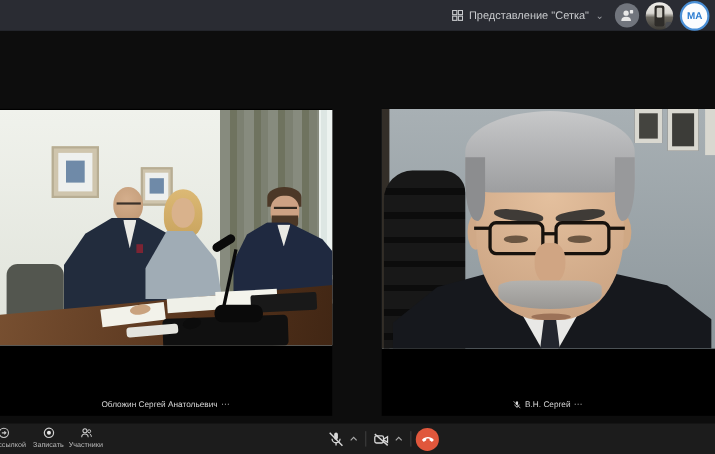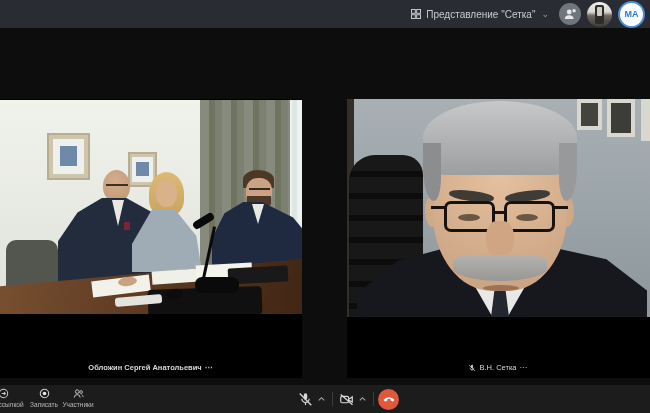--- a/index.html
+++ b/index.html
@@ -14,21 +14,21 @@
   .avatar{border-radius:50%;position:relative;flex:0 0 auto;}
   #av-silhouette{width:22px;height:22px;background:#71757d;display:flex;align-items:center;justify-content:center;}
   #av-photo{width:25px;height:25px;background:linear-gradient(180deg,#efeeea 0%,#d9d7d2 40%,#6a675f 55%,#3c3a35 100%);overflow:hidden;}
   #av-photo .thumb-dark{position:absolute;left:8px;top:3px;width:9px;height:19px;background:#2e2c29;border-radius:2px;}
   #av-photo .thumb-lite{position:absolute;left:10px;top:5px;width:5px;height:9px;background:#cfcdc6;border-radius:1px;}
   #av-photo .badge{position:absolute;right:0px;bottom:0px;width:7px;height:7px;background:#4a4c51;border-radius:2px;}
   #av-ma{width:23px;height:23px;background:#fbfcfe;border:2px solid #4a8fd6;display:flex;align-items:center;justify-content:center;
          color:#2d7dd2;font-size:9px;font-weight:bold;}
   
   .tile{position:absolute;background:#000;overflow:hidden;}
-  #tile-left{left:0;top:99px;width:302px;height:279px;font-weight:bold;}
+  #tile-left{left:0;top:99px;width:302px;height:279px;}
   #tile-right{left:347px;top:99px;width:303px;height:279px;}
   .video{position:absolute;left:0;overflow:hidden;}
   #video-l{top:1px;width:334px;height:214px;background:linear-gradient(180deg,#f0f2ec,#dfe2d9);}
   #video-r{top:0;width:303px;height:218px;background:linear-gradient(180deg,#a8b0b4,#8d979c);}
   .namebar{position:absolute;bottom:6px;left:0;width:100%;text-align:center;color:#d8d8d8;font-size:7.5px;
            display:flex;align-items:center;justify-content:center;gap:3px;}
   .namebar .more{color:#bdbdbd;font-size:8px;letter-spacing:1px;}
   
   #toolbar{position:absolute;left:0;bottom:0;width:650px;height:28px;background:#1c1c1c;}
   .tb-btn{position:absolute;display:flex;flex-direction:column;align-items:center;color:#b9b9b9;}
@@ -151,21 +151,21 @@
       <div class="sh" style="left:106px;top:156px;width:94px;height:26px;background:linear-gradient(180deg,#b3b2af,#999794);border-radius:24% 24% 52% 52%;"></div>
       <div class="sh" style="left:136px;top:186px;width:36px;height:6px;background:#9c7258;border-radius:50%;"></div>
     </div>
     <div class="namebar">
       <svg width="8" height="8" viewBox="0 0 12 12">
         <rect x="4.6" y="1" width="2.8" height="5.2" rx="1.4" fill="#d8d8d8"></rect>
         <path d="M3 5.5 a3 3 0 0 0 6 0" fill="none" stroke="#d8d8d8" stroke-width="1"></path>
         <line x1="6" y1="8.6" x2="6" y2="10.4" stroke="#d8d8d8" stroke-width="1"></line>
         <line x1="1.4" y1="1.2" x2="10.6" y2="10.6" stroke="#d8d8d8" stroke-width="1.1"></line>
       </svg>
-      <span>В.Н. Сетка</span>
+      <span>В.Н. Сергей</span>
       <span class="more">⋯</span>
     </div>
   </div>
 
   <div id="toolbar">
 
     <div class="tb-btn" style="left:-17px;top:3px;width:56px;">
       <svg width="11" height="11" viewBox="0 0 12 12" style="margin-left:-16px;">
         <circle cx="6" cy="6" r="4.6" fill="none" stroke="#c9c9c9" stroke-width="1.1"></circle>
         <path d="M4 6 h4 M6.5 4.5 L8 6 L6.5 7.5" fill="none" stroke="#c9c9c9" stroke-width="1.1"></path>

